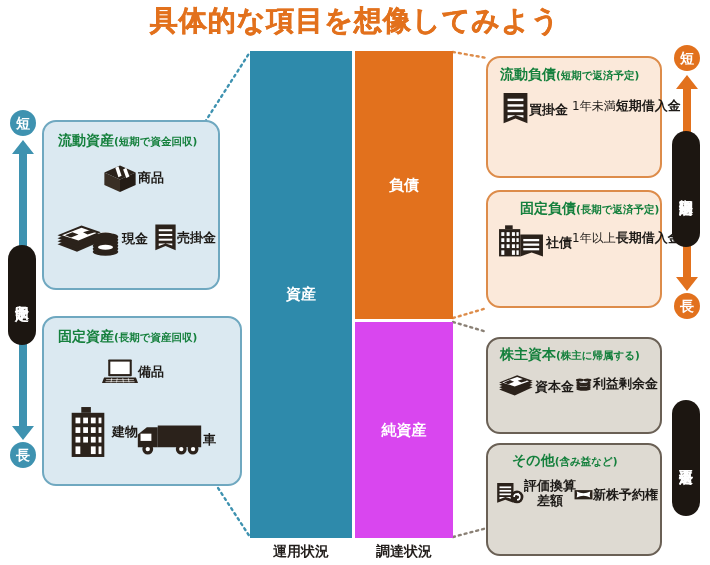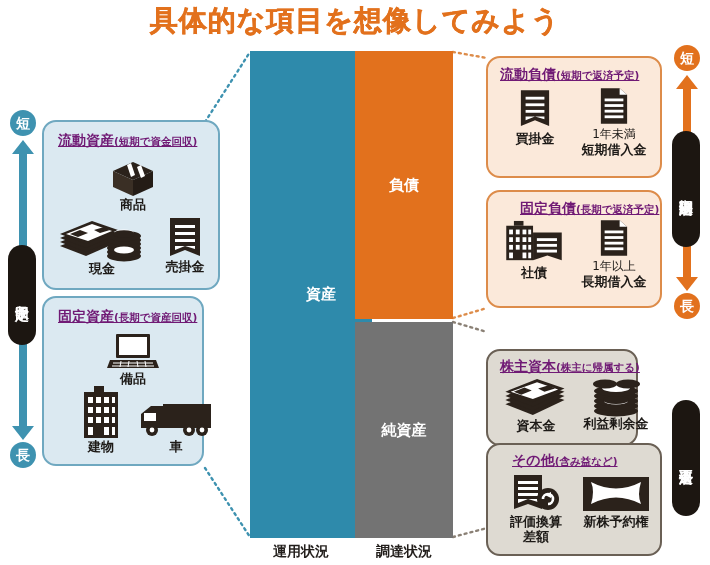--- a/index.html
+++ b/index.html
@@ -49,43 +49,42 @@
     writing-mode:vertical-rl;text-orientation:upright;
     display:flex;align-items:center;justify-content:center;
     letter-spacing:0px;padding:5px 0;
   }
 
   
   .bar{color:#fff;font-size:15px;font-weight:bold;
        display:flex;align-items:center;justify-content:center;}
   .bar.asset{background:#2e8aab;}
   .bar.liab{background:#e2711d;}
-  .bar.net{background:#737373;}
+  .bar.net{background:#d946ef;}
   .barlabel{font-size:14px;font-weight:bold;color:#231f1c;text-align:center;}
 
   
   .box{
     border-radius:14px;
     box-sizing:border-box;
   }
   .box.blue{background:#dbe9f1;border:2px solid #6fa8c0;padding-left:45px;}
   .box.orng{background:#fbe9da;border:2px solid #dd8c4a;}
   .box.brwn{background:#dedad2;border:2px solid #6a6055;}
 
   .boxtitle{
-    font-size:14px;font-weight:bold;color:#701a75;
+    font-size:14px;font-weight:bold;color:#15803d;
     white-space:nowrap;
-    text-decoration:underline;
   }
   .boxtitle .sub{font-size:10.5px;font-weight:bold;}
 
   .itemlabel{font-size:13px;font-weight:bold;color:#1d1a17;text-align:center;line-height:1.12;white-space:nowrap;}
   .itemnote{font-size:12px;font-weight:normal;color:#1d1a17;text-align:center;white-space:nowrap;}
 
-  .icowrap{display:flex;flex-direction:column;align-items:center;}
+  .icowrap{display:flex;flex-direction:row;align-items:center;}
 
   
   svg.conn{position:absolute;left:0;top:0;width:710px;height:565px;pointer-events:none;}
 </style>
 </head>
 <body>
 
 <div class="stage">
 
   <div id="title">具体的な項目を想像してみよう</div>
@@ -161,21 +160,21 @@
         <path d="M2,2 H32 V40 L17,34 L2,40 Z" fill="#2b221b"></path>
         <rect x="7" y="9" width="20" height="3" fill="#fff"></rect>
         <rect x="7" y="16" width="20" height="3" fill="#fff"></rect>
         <rect x="7" y="23" width="20" height="3" fill="#fff"></rect>
         <path d="M7,30 H27 V33 L17,30 L7,34 Z" fill="#fff"></path>
       </svg>
       <div class="itemlabel">売掛金</div>
     </div>
   </div>
 
-  <div class="box blue abs" style="left:42px;top:296px;width:162px;height:170px;">
+  <div class="box blue abs" style="left:42px;top:316px;width:200px;height:170px;">
     <div class="boxtitle abs" style="left:14px;top:10px;">
       <span>固定資産</span><span class="sub">(長期で資産回収)</span>
     </div>
 
     <div class="icowrap abs" style="left:58px;top:34px;width:62px;">
       <svg width="52" height="40" viewBox="0 0 52 40">
         <rect x="9" y="2" width="34" height="24" rx="1" fill="#2b221b"></rect>
         <rect x="12" y="5" width="28" height="18" fill="#fff"></rect>
         <polygon points="3,28 49,28 52,36 0,36" fill="#2b221b"></polygon>
         <g stroke="#fff" stroke-width="1">
@@ -224,21 +223,21 @@
           <circle cx="13" cy="30" r="2.4" fill="#fff"></circle>
         <circle cx="50" cy="30" r="6" fill="#2b221b"></circle>
           <circle cx="50" cy="30" r="2.4" fill="#fff"></circle>
         <circle cx="63" cy="30" r="6" fill="#2b221b"></circle>
           <circle cx="63" cy="30" r="2.4" fill="#fff"></circle>
       </svg>
       <div class="itemlabel">車</div>
     </div>
   </div>
 
-  <div class="bar asset abs" style="left:250px;top:51px;width:102px;height:487px;padding-left:20px;">
+  <div class="bar asset abs" style="left:250px;top:51px;width:102px;height:487px;">
     <span>資産</span>
   </div>
   <div class="bar liab abs" style="left:355px;top:51px;width:98px;height:268px;">
     <span>負債</span>
   </div>
   <div class="bar net abs" style="left:355px;top:322px;width:98px;height:216px;">
     <span>純資産</span>
   </div>
 
   <div class="barlabel abs" style="left:250px;top:543px;width:102px;">運用状況</div>
@@ -315,21 +314,21 @@
         <rect x="6" y="13" width="20" height="3" fill="#fff"></rect>
         <rect x="6" y="19" width="20" height="3" fill="#fff"></rect>
         <rect x="6" y="25" width="20" height="3" fill="#fff"></rect>
         <rect x="6" y="31" width="20" height="3" fill="#fff"></rect>
       </svg>
       <div class="itemnote">1年以上</div>
       <div class="itemlabel">長期借入金</div>
     </div>
   </div>
 
-  <div class="box brwn abs" style="left:486px;top:349px;width:152px;height:97px;">
+  <div class="box brwn abs" style="left:486px;top:337px;width:176px;height:97px;">
     <div class="boxtitle abs" style="left:12px;top:7px;">
       <span>株主資本</span><span class="sub">(株主に帰属する)</span>
     </div>
 
     <div class="icowrap abs" style="left:10px;top:28px;width:76px;">
       <svg width="66" height="38" viewBox="0 0 62 36">
         <g fill="#2b221b">
           <polygon points="2,24 32,11 58,20 28,34"></polygon>
           <polygon points="2,20 32,7 58,16 28,30"></polygon>
           <polygon points="2,16 32,3 58,12 28,26"></polygon>

